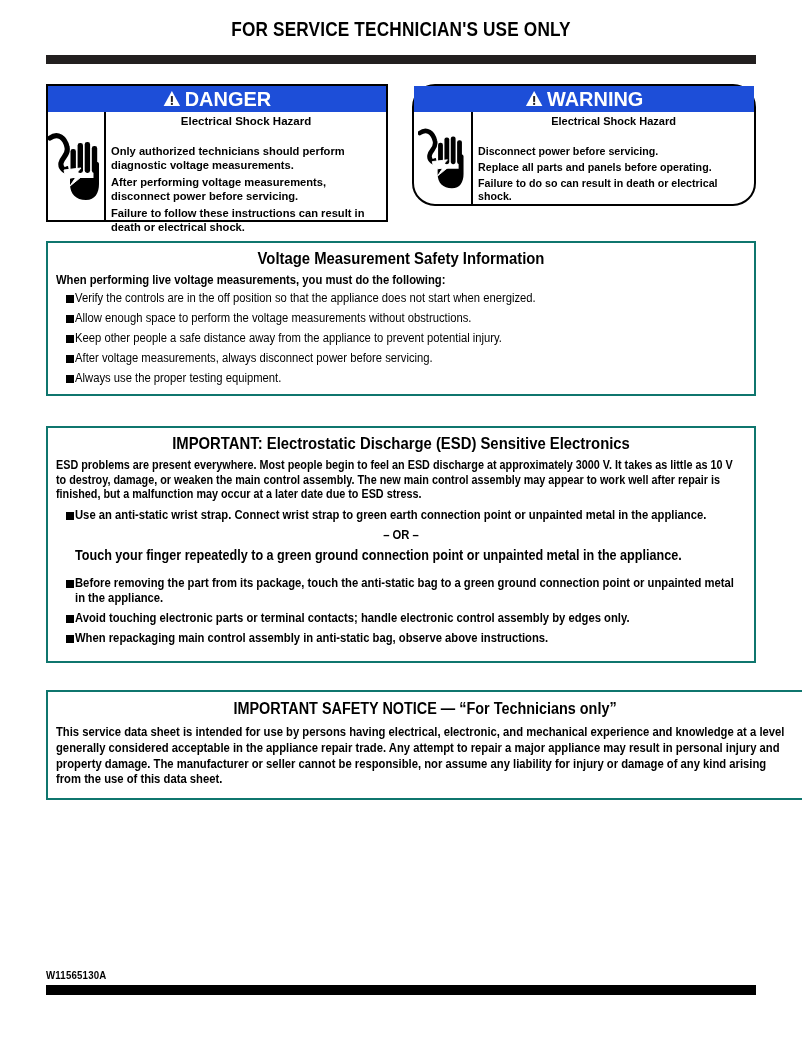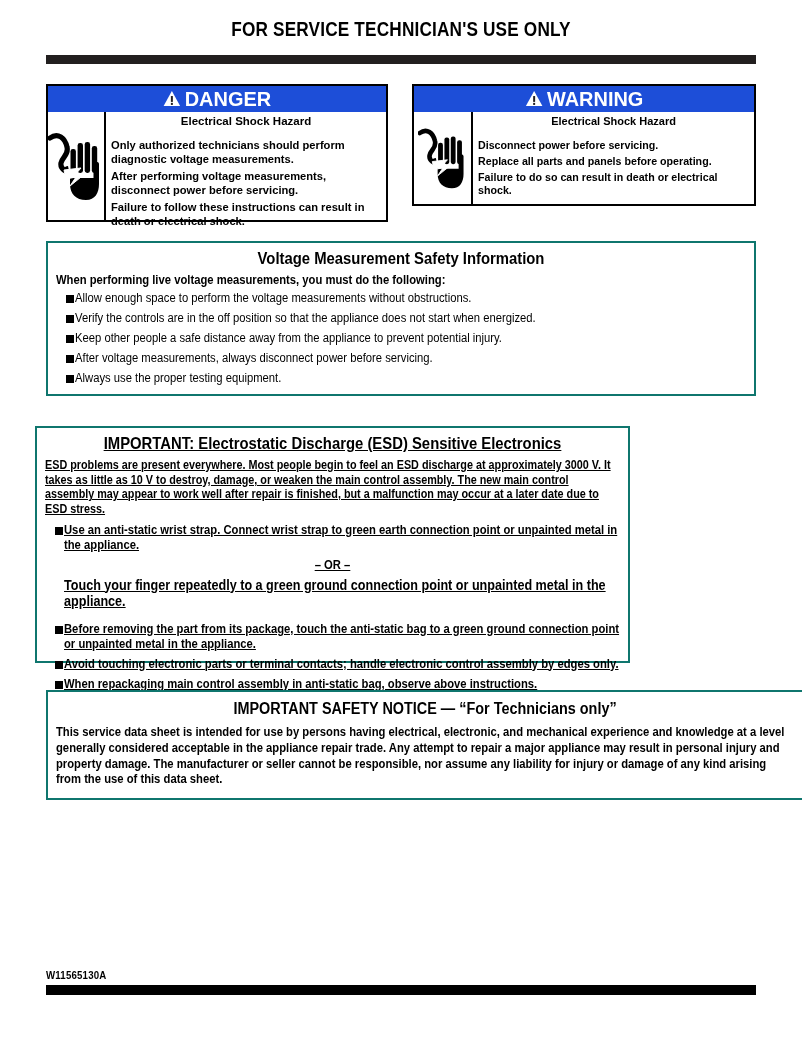--- a/index.html
+++ b/index.html
@@ -86,40 +86,40 @@
   }
   .msg-cell {
     flex: 1 1 auto;
     box-sizing: border-box;
     padding: 3px 5px 4px 5px;
   }
   .msg-heading {
     text-align: center;
     font-weight: bold;
     font-size: 11.5px;
-    margin-bottom: 12px;
+    margin-bottom: 18px;
   }
   .msg-para {
     font-weight: bold;
     font-size: 11.5px;
     line-height: 1.18;
     margin-bottom: 4px;
     transform: scaleX(0.97);
     transform-origin: left top;
   }
   .msg-para:last-child { margin-bottom: 0; }
 
   
   #danger-box { left: 46px; top: 84px; width: 342px; height: 138px; }
   #danger-box .signal-head { height: 26px; line-height: 26px; font-size: 21px; }
   #danger-box .signal-body { height: 108px; }
   #danger-box .pictogram-cell { width: 73px; }
 
   
-  #warning-box { left: 412px; top: 84px; width: 344px; height: 122px; }
+  #warning-box { left: 412px; top: 84px; width: 344px; height: 122px; border-radius: 23px; }
   #warning-box .signal-head { height: 26px; line-height: 26px; font-size: 21px; }
   #warning-box .signal-body { height: 92px; }
   #warning-box .pictogram-cell { width: 62px; }
   #warning-box .msg-heading { font-size: 11px; }
   #warning-box .msg-para { font-size: 11px; margin-bottom: 3px; }
 
   
   .panel {
     position: absolute;
     border: 2px solid #0f766e;
@@ -194,21 +194,21 @@
   }
   .sub-line .sq {
     display: block;
     transform: scaleX(0.9);
     transform-origin: left top;
     width: 111%;
   }
 
   
   #voltage-panel { left: 46px; top: 241px; width: 710px; height: 155px; }
-  #esd-panel     { left: 35px; top: 426px; width: 595px; height: 237px; text-decoration: underline; }
+  #esd-panel     { left: 46px; top: 426px; width: 710px; height: 237px; }
   #notice-panel  { left: 46px; top: 690px; width: 758px; height: 110px; padding-top: 8px; }
 
   #notice-panel .panel-title { font-size: 16px; margin-bottom: 7px; }
   #notice-panel .body-para { margin-bottom: 0; font-size: 12.5px; line-height: 1.26; }
 
   
   .footer-code {
     position: absolute;
     left: 46px;
     top: 969px;
@@ -306,25 +306,25 @@
       </div>
     </div>
   </div>
 
   <div class="panel" id="voltage-panel">
     <div class="panel-title">Voltage Measurement Safety Information</div>
     <div class="lead-line">When performing live voltage measurements, you must do the following:</div>
 
     <div class="bullet-row">
       <span class="bullet-sq"></span>
+      <span class="bullet-text">Verify the controls are in the off position so that the appliance does not start when energized.</span>
+    </div>
+    <div class="bullet-row">
+      <span class="bullet-sq"></span>
       <span class="bullet-text">Allow enough space to perform the voltage measurements without obstructions.</span>
-    </div>
-    <div class="bullet-row">
-      <span class="bullet-sq"></span>
-      <span class="bullet-text">Verify the controls are in the off position so that the appliance does not start when energized.</span>
     </div>
     <div class="bullet-row">
       <span class="bullet-sq"></span>
       <span class="bullet-text">Keep other people a safe distance away from the appliance to prevent potential injury.</span>
     </div>
     <div class="bullet-row">
       <span class="bullet-sq"></span>
       <span class="bullet-text">After voltage measurements, always disconnect power before servicing.</span>
     </div>
     <div class="bullet-row">

